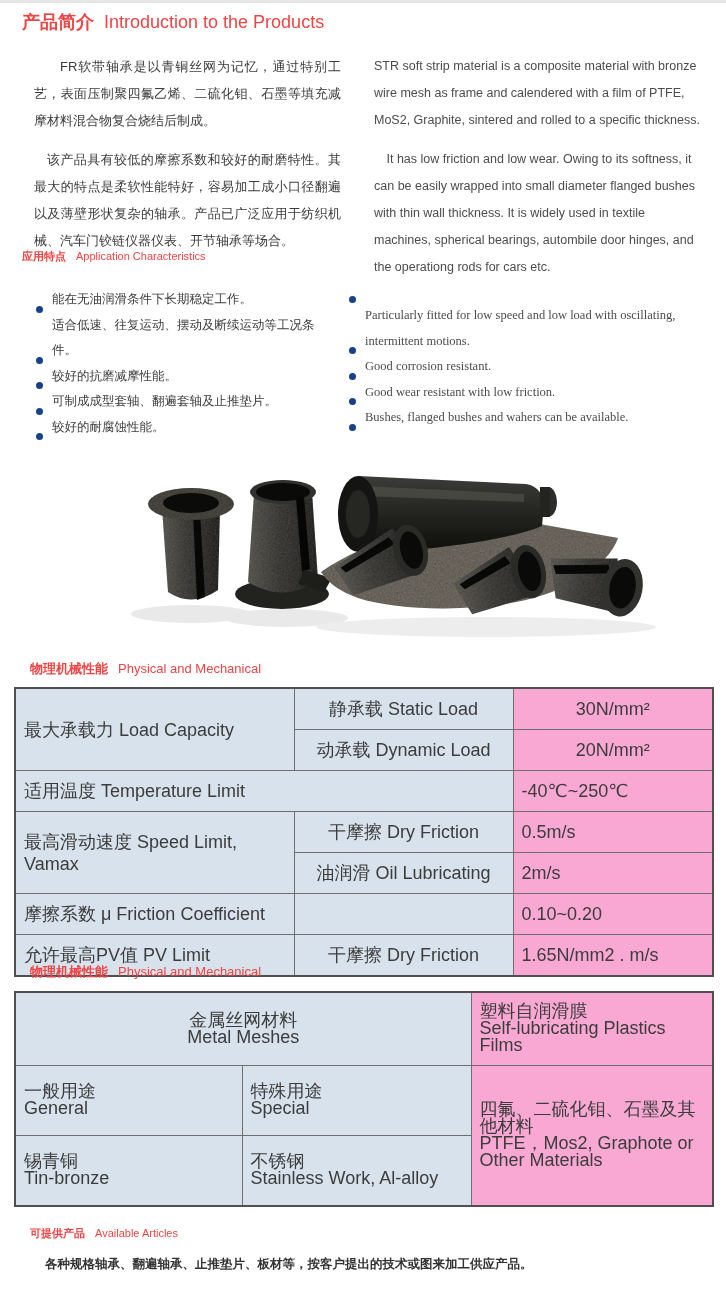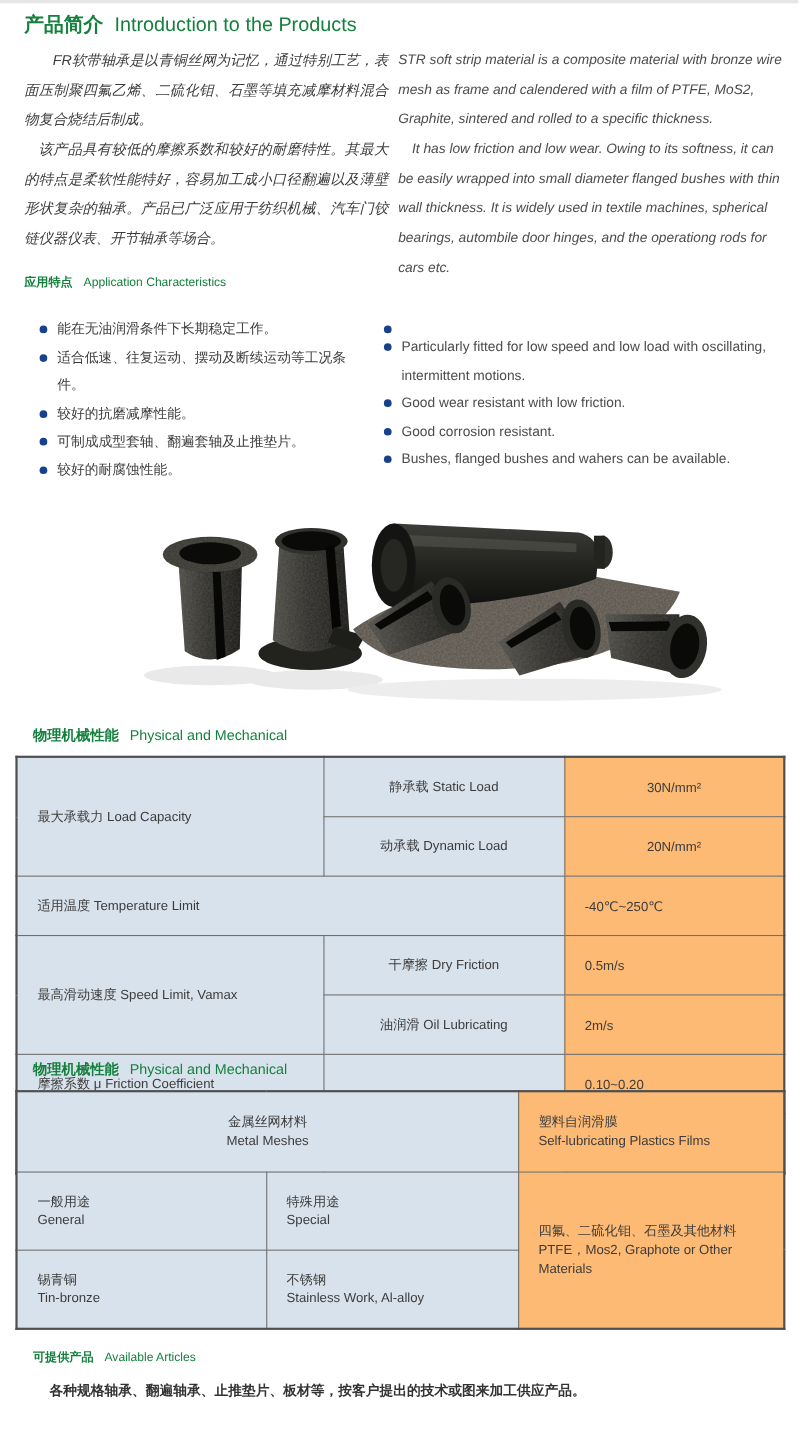--- a/index.html
+++ b/index.html
@@ -2,48 +2,48 @@
 <html><head>
 <meta charset="utf-8">
 <style>
   html,body{margin:0;padding:0;background:#ffffff;}
   #page{
     position:relative;width:726px;height:1312px;background:#ffffff;overflow:hidden;
     font-family:"Liberation Sans","DejaVu Sans",sans-serif;color:#3f3f3f;
   }
   .abs{position:absolute;}
   
-  .sec-h{color:#15803d;white-space:nowrap;}
+  .sec-h{color:#ef4444;white-space:nowrap;}
   .sec-h .zh{font-weight:bold;}
   .sec-h .en{font-weight:normal;margin-left:10px;}
   .h-lg{font-size:18px;}
   .h-md{font-size:11px;}
   .h-sm{font-size:13px;}
   
   .col{line-height:27px;}
-  .col p{margin:0;font-style:italic;}
+  .col p{margin:12px;}
   .zh-col{font-size:13px;text-align:justify;color:#3c3c3c;}
   .zh-col .p1{text-indent:2em;}
   .zh-col .p2{text-indent:1em;}
   .en-col{font-size:12.5px;color:#4c4c4c;}
   .en-col .p2{text-indent:1em;}
   
   ul.blist{list-style:none;margin:0;padding:0;}
-  ul.blist li{display:flex;align-items:flex-start;line-height:25.5px;}
+  ul.blist li{display:flex;align-items:flex-end;line-height:25.5px;font-family:Liberation Serif, serif;}
   .dot{flex:0 0 auto;width:7px;height:7px;border-radius:50%;background:#17418c;margin:9px 9px 0 0;}
   .btxt{display:block;}
   .btxt span{display:block;}
   .zh-blist{font-size:12.5px;color:#3c3c3c;}
   .en-blist{font-size:12.5px;color:#4c4c4c;}
   
   table.spec{border-collapse:collapse;table-layout:fixed;}
-  table.spec td{border:1px solid #6f6f6f;font-size:12px;color:#3c3c3c;vertical-align:middle;padding:18px;}
+  table.spec td{border:1px solid #6f6f6f;font-size:18px;color:#3c3c3c;vertical-align:middle;padding:8px;}
   table.spec{border:2px solid #4f4f4f;}
   .bluebg{background:#d8e2ec;}
-  .whitebg{background:#fdba74;}
+  .whitebg{background:#f9a8d4;}
   .t1-c1{text-align:left;padding-left:57px;}
   .t1-c2{text-align:center;}
   .t1-v-center{text-align:center;}
   .t1-v-left{text-align:left;padding-left:22px;}
   
   .cell2{line-height:17px;}
   .cell2 span{display:block;}
   .t2-head-center{text-align:center;}
   .t2-head-right{text-align:left;padding-left:30px;}
   .t2-c1{text-align:left;padding-left:91px;}
@@ -119,27 +119,27 @@
     <li>
         <span class="dot"></span>
         <span class="btxt">
           <span>Particularly fitted for low speed and low load with oscillating,</span>
           <span>intermittent motions.</span>
         </span>
       </li>
     <li>
         <span class="dot"></span>
         <span class="btxt">
+          <span>Good corrosion resistant.</span>
+        </span>
+      </li>
+    <li>
+        <span class="dot"></span>
+        <span class="btxt">
           <span>Good wear resistant with low friction.</span>
-        </span>
-      </li>
-    <li>
-        <span class="dot"></span>
-        <span class="btxt">
-          <span>Good corrosion resistant.</span>
         </span>
       </li>
     <li>
         <span class="dot"></span>
         <span class="btxt">
           <span>Bushes, flanged bushes and wahers can be available.</span>
         </span>
       </li>
   </ul>
 

